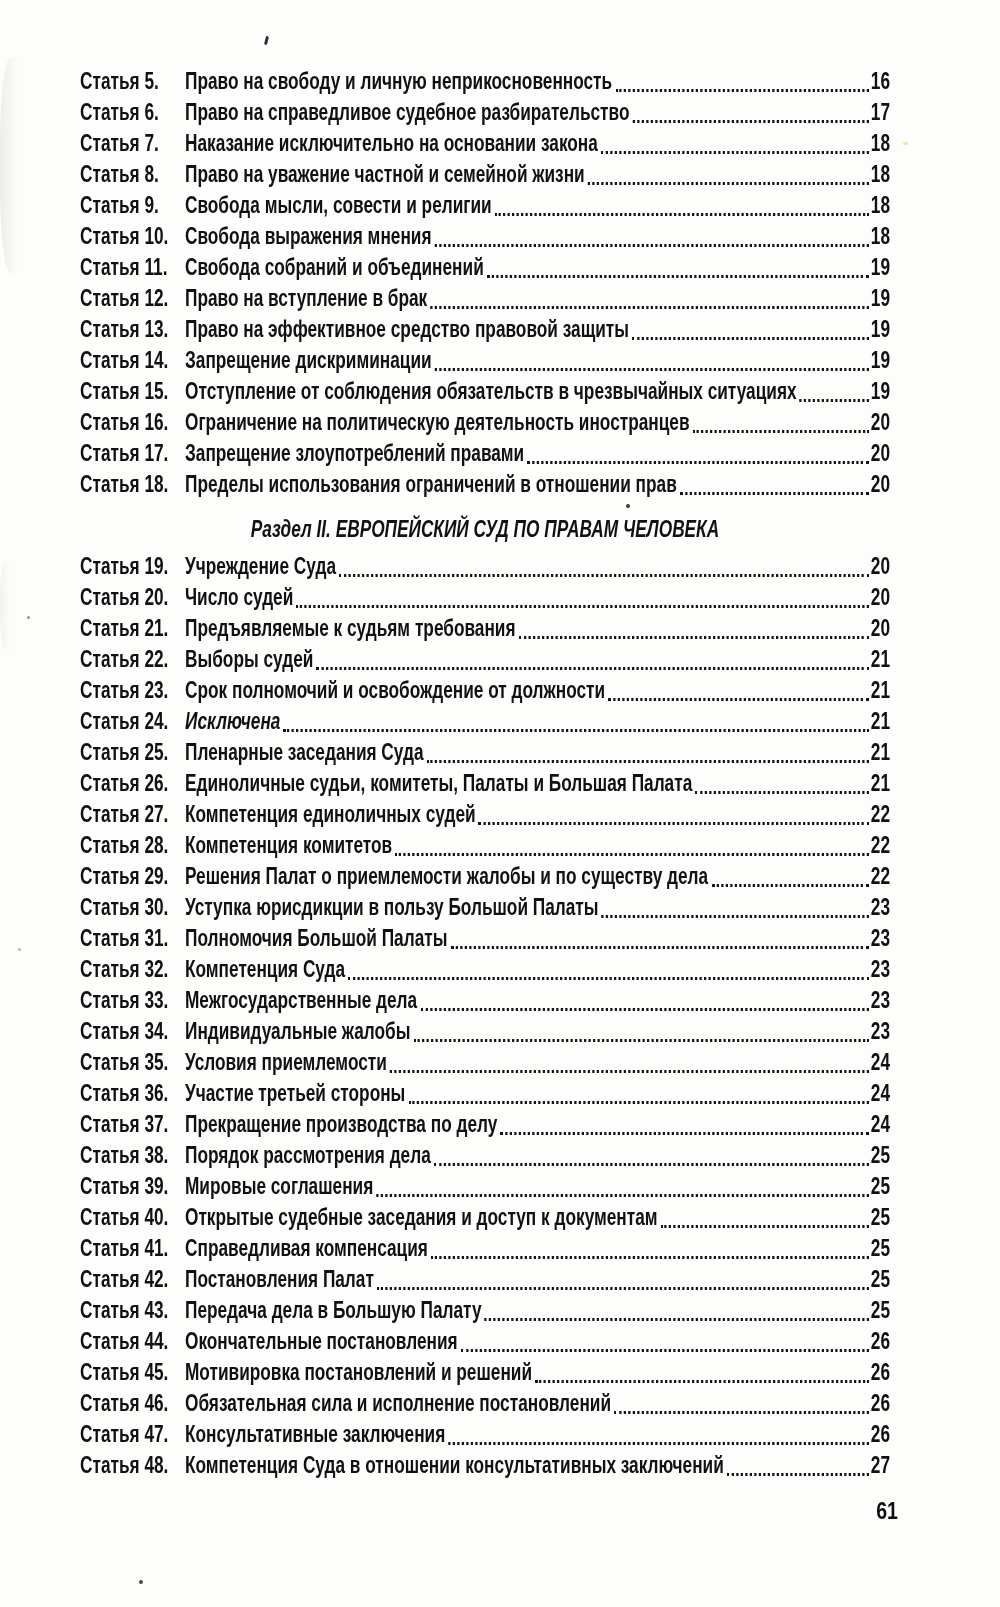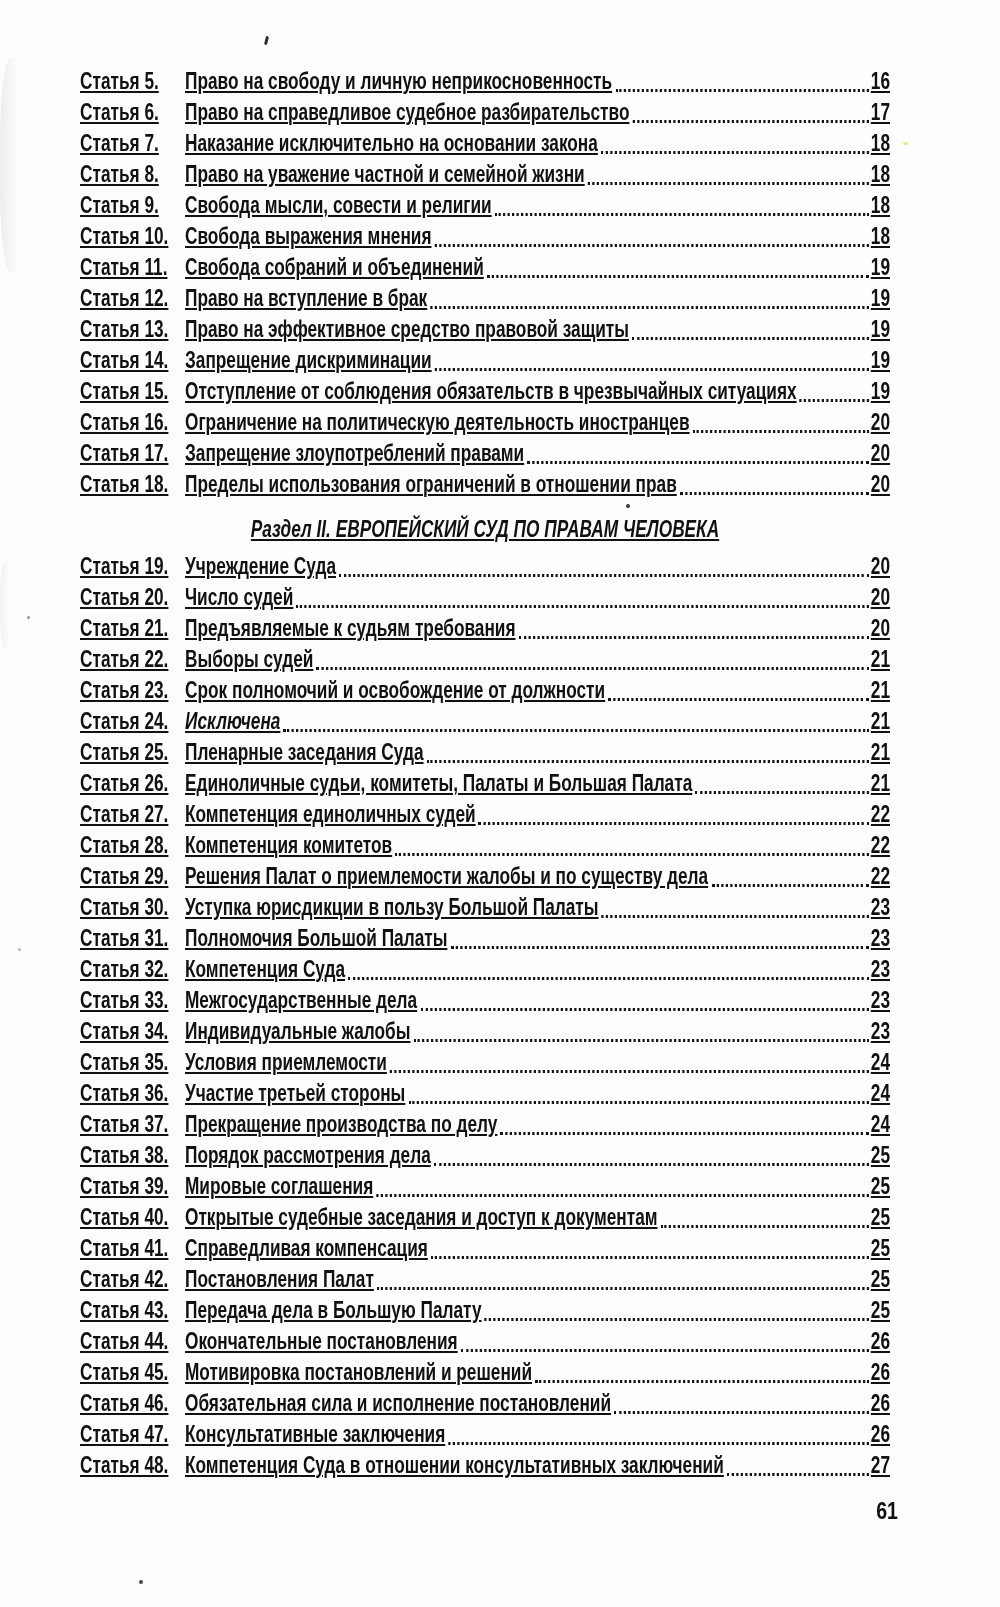--- a/index.html
+++ b/index.html
@@ -9,21 +9,20 @@
     font-family: "Liberation Sans", "DejaVu Sans", sans-serif;
     font-weight: 700;
     color: #111111;
     position: relative;
     overflow: hidden;
   }
   .content {
     position: absolute;
     left: 80px; top: 66px;
     width: 810px;
-    text-decoration: underline;
   }
   .toc-row {
     width: 1080px;
     transform: scaleX(0.75);
     transform-origin: 0 0;
     display: flex;
     align-items: baseline;
     font-size: 23px;
     line-height: 31px;
     white-space: nowrap;

